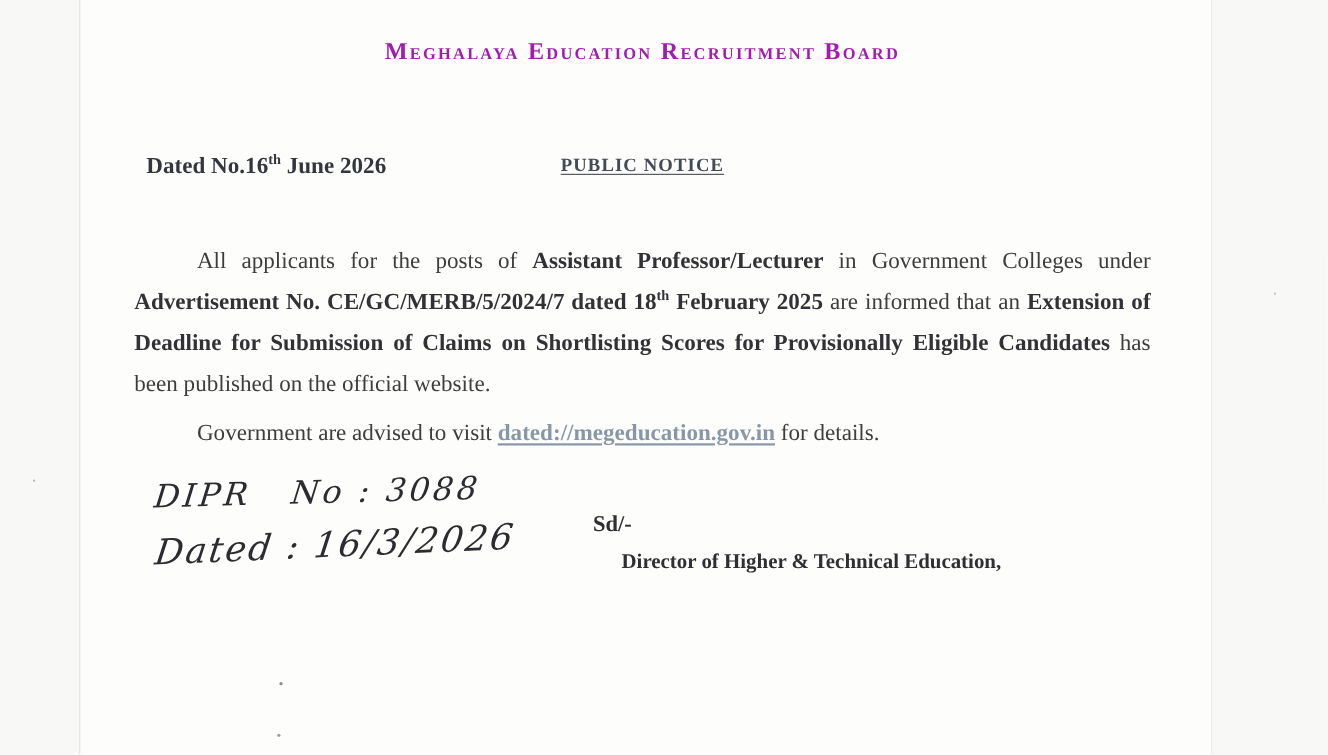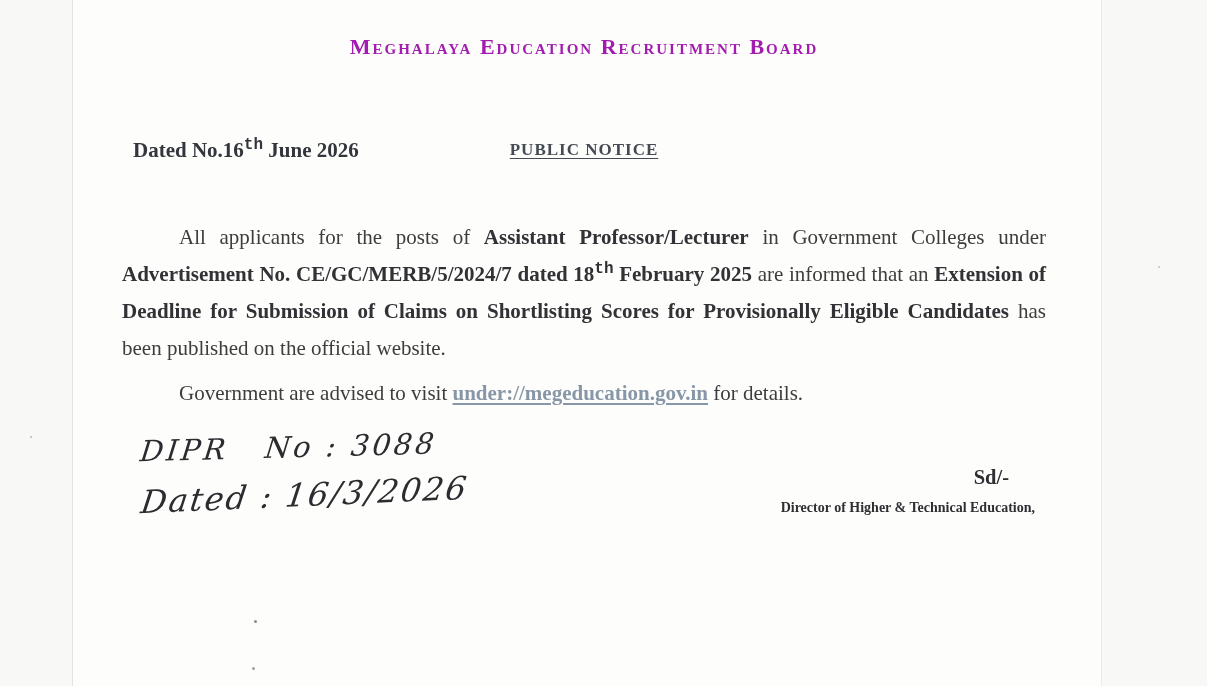--- a/index.html
+++ b/index.html
@@ -56,24 +56,23 @@
     top: 138px;
     left: 133px;
     width: 913px;
     display: flex;
     justify-content: space-between;
     font-weight: bold;
     font-size: 21px;
     color: #33373d;
   }
   sup.sup {
-    font-size: 16px;
+    font-size: 13px;
     line-height: 0;
     vertical-align: super;
-    font-family: Liberation Mono, monospace;
   }
   .body-para {
     position: absolute;
     top: 198px;
     left: 122px;
     width: 924px;
     font-size: 21px;
     line-height: 37px;
     text-align: justify;
     text-indent: 57px;
@@ -120,31 +119,31 @@
     letter-spacing: 2px;
     margin-top: 12px;
     white-space: pre;
     transform: skewX(-10deg) rotate(-1deg);
   }
   .signature-block {
     position: absolute;
     left: 565px;
     top: 466px;
     width: 470px;
-    text-align: right;
+    text-align: left;
     font-weight: bold;
     color: #2f2f33;
   }
   .sig-sd {
     font-size: 20.5px;
     transform: translateX(-26px);
     margin-bottom: 11px;
   }
   .sig-designation {
-    font-size: 14px;
+    font-size: 19px;
     margin-bottom: 8px;
   }
   .sig-location {
     font-size: 21px;
   }
   
   .speck {
     position: absolute;
     background: #8a8a8a;
     border-radius: 50%;
@@ -167,21 +166,21 @@
   <span>
     <span>Dated No.16</span><sup class="sup">th</sup><span> June 2026</span>
   </span>
 </div>
 
 <p class="body-para">
   <span>All applicants for the posts of </span><b>Assistant Professor/Lecturer</b><span> in Government Colleges under </span><b>Advertisement No. CE/GC/MERB/5/2024/7 dated 18</b><sup class="sup"><b>th</b></sup><b> February 2025</b><span> are informed that an </span><b>Extension of Deadline for Submission of Claims on Shortlisting Scores for Provisionally Eligible Candidates</b><span> has been published on the official website.</span>
 </p>
 
 <p class="advisory">
-  <span>Government are advised to visit </span><a class="website-link">under://megeducation.gov.in</a><span> for details.</span>
+  <span>Government are advised to visit </span><a class="website-link">dated://megeducation.gov.in</a><span> for details.</span>
 </p>
 
 <div class="handwriting">
   <div class="hw-line1">DIPR   No : 3088</div>
   <div class="hw-line2">Dated : 16/3/2026</div>
 </div>
 
 <div class="signature-block">
   <div class="sig-sd">Sd/-</div>
   <div class="sig-designation">Director of Higher &amp; Technical Education,</div>

